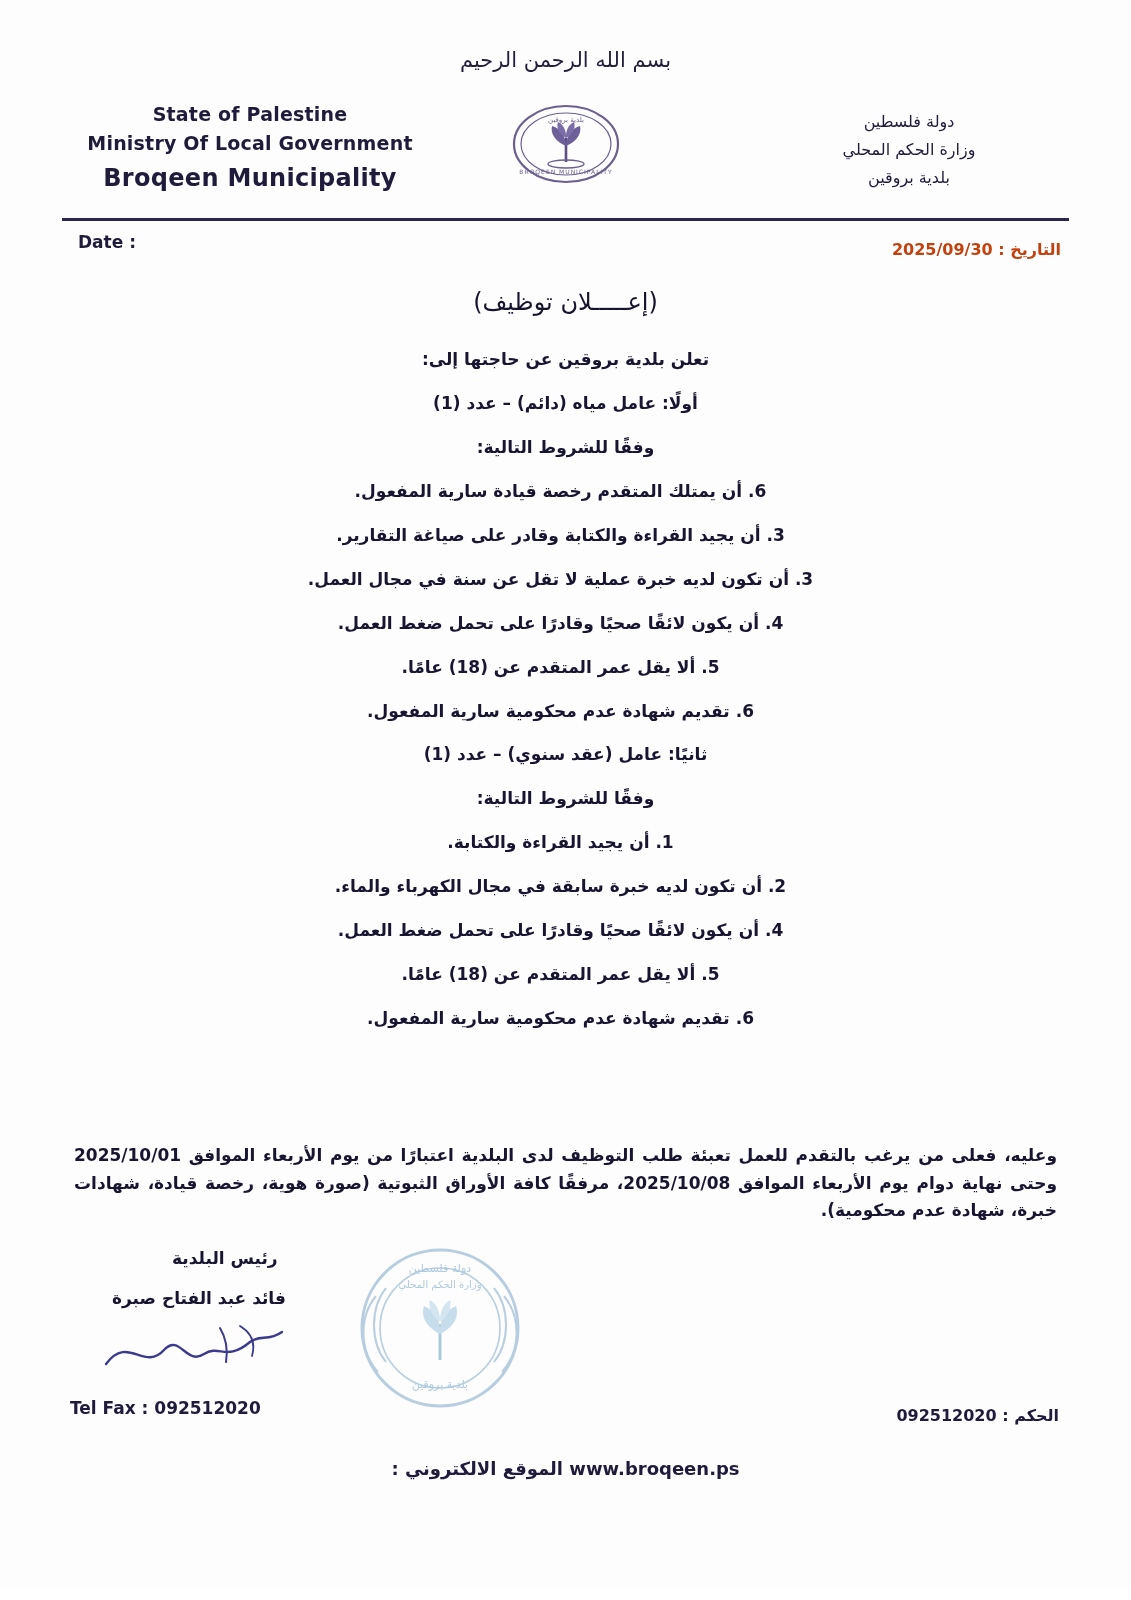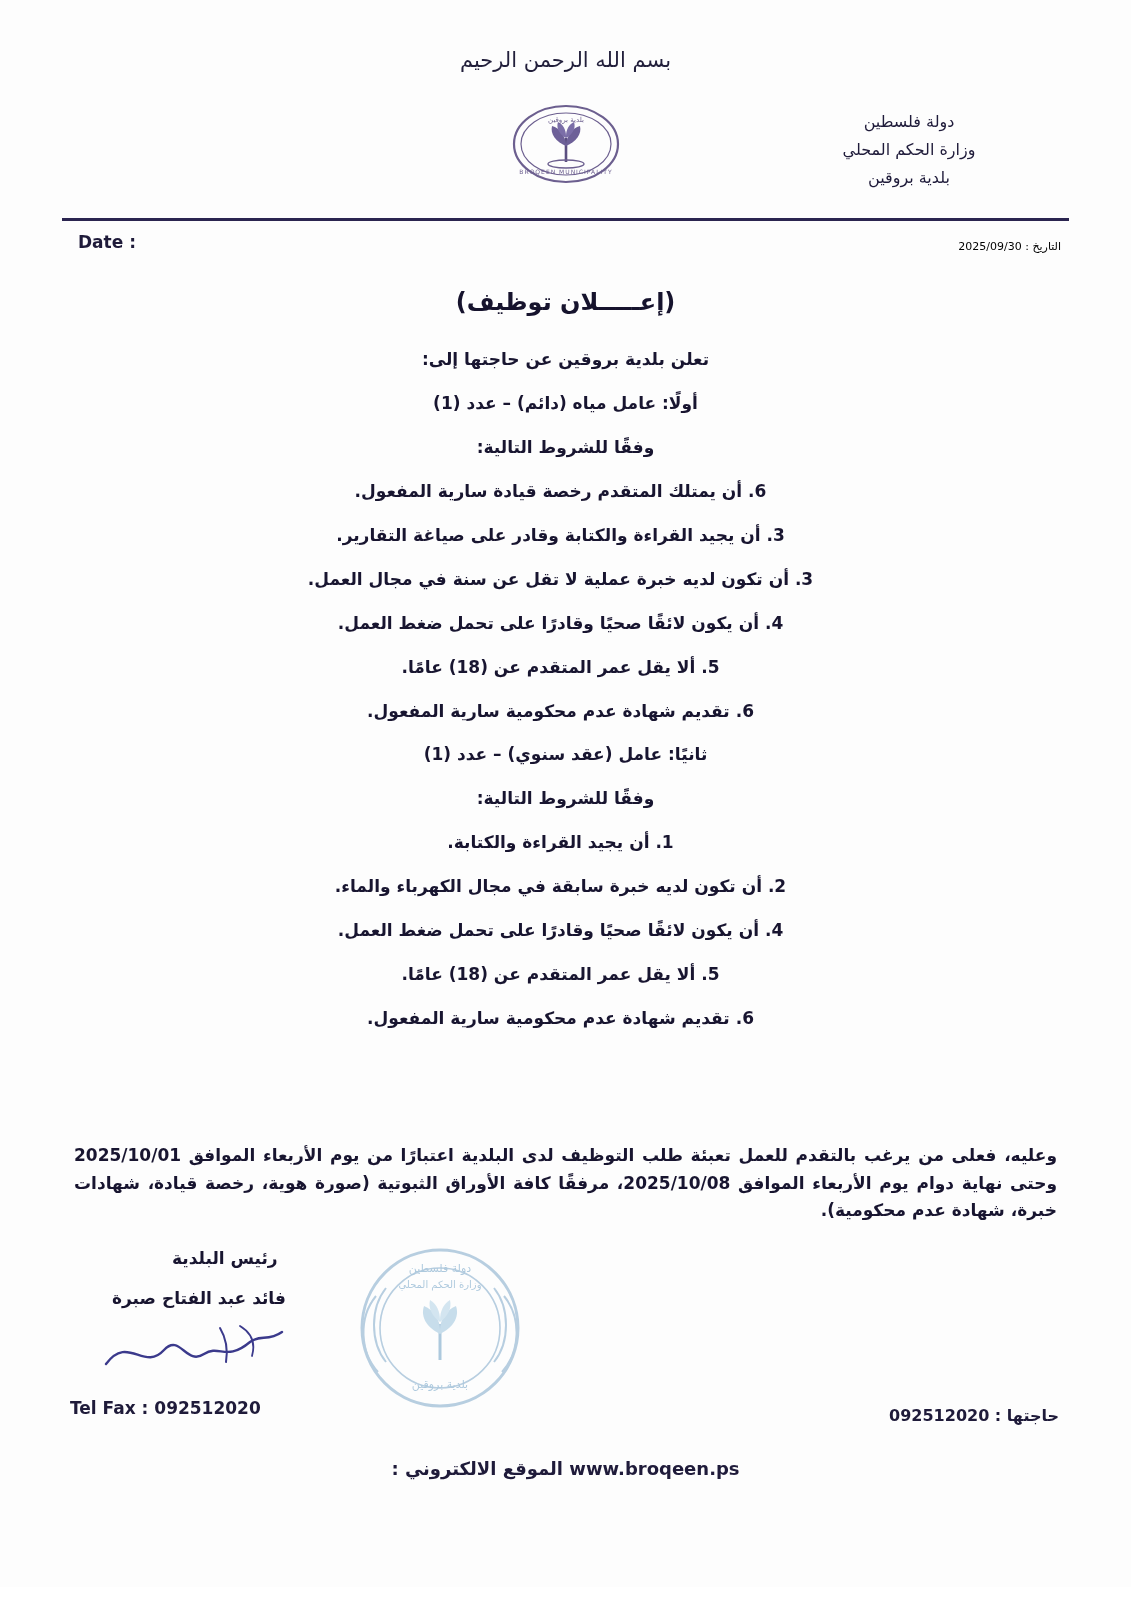--- a/index.html
+++ b/index.html
@@ -83,35 +83,35 @@
     left: 78px;
     font-size: 17px;
     font-weight: bold;
     direction: ltr;
     color: #1f1b3a;
   }
   .date-ar {
     position: absolute;
     top: 240px;
     right: 70px;
-    font-size: 11px;
-    direction: rtl;
-    color: #000000;
-    font-weight: normal;
+    font-size: 16px;
+    direction: rtl;
+    color: #c2410c;
+    font-weight: bold;
   }
 
   
   .doc-title {
     position: absolute;
     top: 288px;
     left: 0;
     right: 0;
     text-align: center;
     font-size: 24px;
-    font-weight: bold;
+    font-weight: normal;
     color: #16132d;
     direction: rtl;
   }
 
   
   .body {
     position: absolute;
     top: 348px;
     right: 74px;
     left: 74px;
@@ -219,20 +219,25 @@
   }
   .foot-web .url { direction: ltr; display: inline-block; }
 </style>
 </head>
 <body>
 
 <div class="page">
 
   <div class="basmala">بسم الله الرحمن الرحيم</div>
 
+  <div class="header-en">
+    <div class="l1">State of Palestine</div>
+    <div class="l2">Ministry Of Local Government</div>
+    <div class="l3">Broqeen Municipality</div>
+  </div>
 
   <div class="header-ar">
     <div>دولة فلسطين</div>
     <div>وزارة الحكم المحلي</div>
     <div>بلدية بروقين</div>
   </div>
 
   <div class="logo">
     <svg width="128" height="96" viewBox="0 0 128 96" xmlns="http://www.w3.org/2000/svg">
       <ellipse cx="64" cy="48" rx="52" ry="38" fill="none" stroke="#6c5f8f" stroke-width="2.2"></ellipse>
@@ -309,21 +314,21 @@
       <path d="M100 86 C92 80 88 72 90 64 C97 68 100 76 100 84 Z" fill="#b2d3e6"></path>
       <path d="M100 86 C108 80 112 72 110 64 C103 68 100 76 100 84 Z" fill="#b2d3e6"></path>
       <text x="100" y="36" text-anchor="middle" font-size="11" fill="#6d9fc4" font-family="'DejaVu Sans', sans-serif">دولة فلسطين</text>
       <text x="100" y="52" text-anchor="middle" font-size="10" fill="#6d9fc4" font-family="'DejaVu Sans', sans-serif">وزارة الحكم المحلي</text>
       <text x="100" y="152" text-anchor="middle" font-size="11" fill="#6d9fc4" font-family="'DejaVu Sans', sans-serif">بلدية بروقين</text>
     </svg>
   </div>
 
   <div class="foot-en">Tel Fax : 092512020</div>
   <div class="foot-ar">
-    <span>حاجتها :</span>
+    <span>الحكم :</span>
     <span>092512020</span>
   </div>
   <div class="foot-web">
     <span class="url">www.broqeen.ps</span>
     <span>الموقع الالكتروني :</span>
   </div>
 
 </div>
 
 </body></html>

